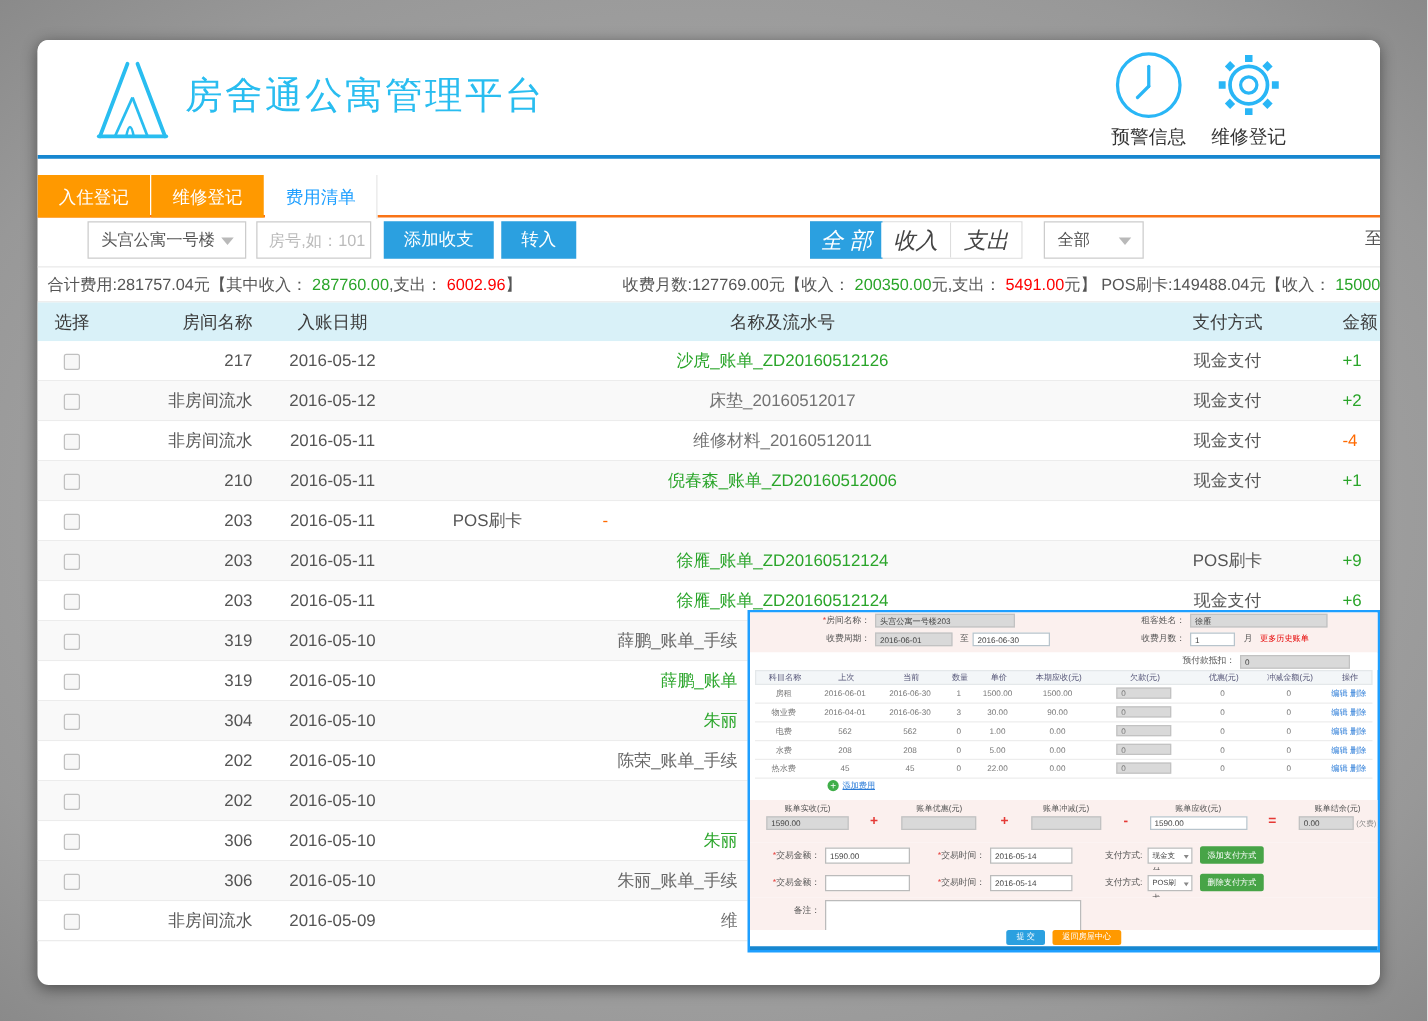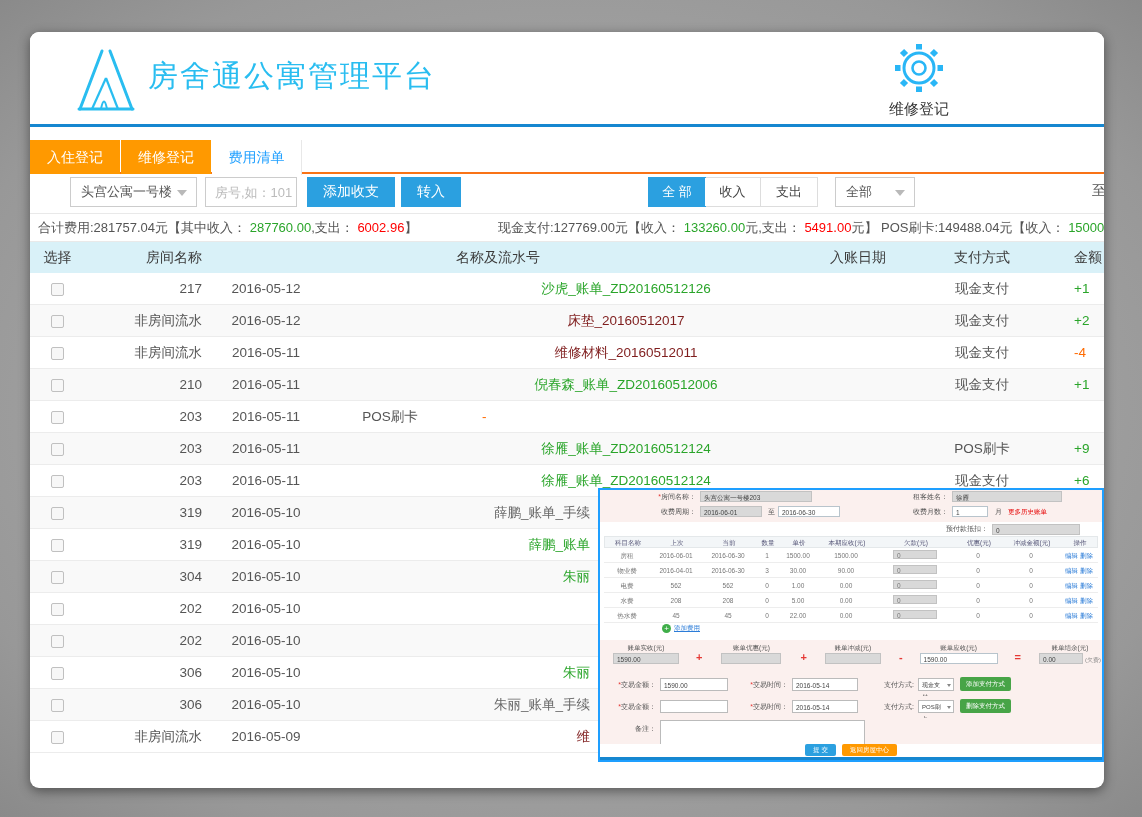--- a/index.html
+++ b/index.html
@@ -32,21 +32,21 @@
   .filter-bar { position:absolute; left:0; top:145px; width:100%; height:32px; }
   .select-box { position:absolute; height:30px; border:1px solid #ccc; background:#fff; font-size:13px; color:#555; line-height:28px; padding-left:10px; cursor:pointer; }
   .caret { position:absolute; right:9px; top:12px; width:0; height:0; border-left:5px solid transparent; border-right:5px solid transparent; border-top:6px solid #b9b9b9; }
   .building-select { left:40px; width:127px; }
   .room-input { position:absolute; left:175px; top:0; width:92px; height:30px; border:1px solid #ccc; font-size:13px; color:#555; padding-left:9px; font-family:"Liberation Sans",sans-serif; }
   .room-input::placeholder { color:#bbb; }
   .btn-blue { position:absolute; top:0; height:30px; background:#2ba0e0; color:#fff; border:none; font-size:14px; cursor:pointer; font-family:"Liberation Sans",sans-serif; }
   .add-btn { left:277px; width:88px; }
   .import-btn { left:371px; width:60px; }
   .seg-group { position:absolute; left:618px; top:0; display:flex; height:30px; border:1px solid #ddd; }
-  .seg { width:56px; text-align:center; line-height:28px; font-size:13px; color:#444; border-right:1px solid #ddd; cursor:pointer; background:#fff; }
+  .seg { width:56px; text-align:center; line-height:28px; font-size:18px; color:#444; border-right:1px solid #ddd; cursor:pointer; background:#fff;font-style:italic; }
   .seg:last-child { border-right:none; }
   .seg.active { background:#2ba0e0; color:#fff; line-height:30px; margin:-1px; width:58px; border:none; }
   .category-select { left:805px; width:80px; }
   .date-box { position:absolute; left:895px; top:0; width:161px; height:30px; border:1px solid #ccc; background:#fff; line-height:28px; font-size:14px; color:#444; padding-left:8px; cursor:pointer; }
   .cal-icon { display:inline-block; width:13px; height:13px; border:1.5px solid #2ba0e0; border-radius:2px; position:relative; top:2px; margin-right:6px; }
   .cal-icon::before { content:""; position:absolute; left:1px; right:1px; top:3px; height:1.5px; background:#2ba0e0; }
   .cal-icon::after { content:""; position:absolute; left:2px; top:6px; width:3px; height:3px; background:#2ba0e0; box-shadow:4px 0 0 #2ba0e0; }
   .to-label { position:absolute; left:1062px; top:5px; font-size:14px; color:#555; }
 
   
@@ -62,21 +62,21 @@
   .table-body { position:absolute; left:0; top:241px; width:1180px; }
   .trow { display:flex; height:32px; line-height:32px; border-bottom:1px solid #ececec; font-size:13.5px; color:#555; background:#fff; }
   .trow:nth-child(even) { background:#f9f9f9; }
   .tc { flex:none; text-align:center; overflow:hidden; white-space:nowrap; }
   .tc0 { width:55px; }  .tc1 { width:117px;text-align:right; } .tc2 { width:128px; }
   .tc3 { width:592px; } .tc4 { width:120px; }
   .tc5 { width:168px; text-align:left; padding-left:32px; }
   .tc3.covered { width:260px; text-align:right; }
   .cb { display:inline-block; width:13px; height:13px; border:1px solid #c0c0c0; border-radius:2px; background:#f7f7f7; vertical-align:middle; cursor:pointer; }
   .n-green { color:#2aa52a; cursor:pointer; }
-  .n-blue { color:#7f1d1d; cursor:pointer; }
+  .n-blue { color:#737373; cursor:pointer; }
   .n-gray { color:#666; cursor:pointer; }
   .a-green { color:#2aa52a; }
   .a-orange { color:#ff6a00; }
 
   
   .popup { position:absolute; left:568px; top:456px; width:506px; height:274px; background:#fff; border:2px solid #1e9fff; z-index:10; font-size:7px; color:#666; }
   .pp-fields { position:absolute; left:0; top:0; width:100%; height:32px; background:#fbf0ee; }
   .pp-row { position:relative; height:15px; }
   .pp-label { position:absolute; text-align:right; color:#555; font-size:7px; line-height:13px; }
   .red { color:#e53935; }
@@ -135,20 +135,30 @@
           </svg>
         </span>
         <div class="logo-text">
           <div class="logo-title">房舍通公寓管理平台</div>
         </div>
       </div>
       <div class="top-nav">
         <div class="nav-item">
           <span>
             <svg width="56" height="56" viewBox="0 0 56 56" fill="none">
+              <circle cx="28" cy="28" r="25" stroke="#29b6f6" stroke-width="2.6"></circle>
+              <path d="M28 13 L28 29" stroke="#29b6f6" stroke-width="2.6" stroke-linecap="round"></path>
+              <path d="M28 29 L19 38" stroke="#29b6f6" stroke-width="2.6" stroke-linecap="round"></path>
+            </svg>
+          </span>
+          <div class="nav-label">预警信息</div>
+        </div>
+        <div class="nav-item">
+          <span>
+            <svg width="56" height="56" viewBox="0 0 56 56" fill="none">
               <g stroke="#29b6f6">
                 <circle cx="28" cy="28" r="15" stroke-width="3"></circle>
                 <circle cx="28" cy="28" r="6.5" stroke-width="2.6"></circle>
                 <g stroke-width="6">
                   <path d="M28 9.5 L28 4"></path>
                     <path d="M28 52 L28 46.5"></path>
                   <path d="M9.5 28 L4 28"></path>
                     <path d="M52 28 L46.5 28"></path>
                   <path d="M15 15 L11 11"></path>
                     <path d="M45 45 L41 41"></path>
@@ -185,28 +195,28 @@
       </div>
       <div class="select-box category-select">
         <span>全部</span>
         <i class="caret"></i>
       </div>
       <span class="to-label">至</span>
     </div>
 
     <div class="summary-bar">
       <span class="sum-left" id="sum-left"><span class="c-plain">合计费用:281757.04元【其中收入： </span><span class="c-green">287760.00</span><span class="c-plain">,支出： </span><span class="c-red">6002.96</span><span class="c-plain">】</span></span>
-      <span class="sum-right" id="sum-right"><span class="c-plain">现金支付:127769.00元【收入： </span><span class="c-green">133260.00</span><span class="c-plain">元,支出： </span><span class="c-red">5491.00</span><span class="c-plain">元】 POS刷卡:149488.04元【收入： </span><span class="c-green">150000.00</span></span>
+      <span class="sum-right" id="sum-right"><span class="c-plain">收费月数:127769.00元【收入： </span><span class="c-green">200350.00</span><span class="c-plain">元,支出： </span><span class="c-red">5491.00</span><span class="c-plain">元】 POS刷卡:149488.04元【收入： </span><span class="c-green">150000.00</span></span>
     </div>
 
     <div class="table-header">
       <div class="tc tc0">选择</div>
       <div class="tc tc1">房间名称</div>
+      <div class="tc tc2">入账日期</div>
       <div class="tc tc3">名称及流水号</div>
-      <div class="tc tc2">入账日期</div>
       <div class="tc tc4">支付方式</div>
       <div class="tc tc5">金额</div>
     </div>
     <div class="table-body" id="table-body">
         <div class="trow">
           <div class="tc tc0"><span class="cb"></span></div>
           <div class="tc tc1">217</div>
           <div class="tc tc2">2016-05-12</div>
           <div class="tc tc3"><span class="n-green">沙虎_账单_ZD20160512126</span></div>
           <div class="tc tc4">现金支付</div>
@@ -280,20 +290,21 @@
           <div class="tc tc1">304</div>
           <div class="tc tc2">2016-05-10</div>
           <div class="tc tc3 covered"><span class="n-green">朱丽</span></div>
           <div class="tc tc4"></div>
           <div class="tc tc5"><span class="a-green"></span></div>
         </div>
         <div class="trow">
           <div class="tc tc0"><span class="cb"></span></div>
           <div class="tc tc1">202</div>
           <div class="tc tc2">2016-05-10</div>
+          <div class="tc tc3 covered"><span class="n-gray">陈荣_账单_手续</span></div>
           <div class="tc tc4"></div>
           <div class="tc tc5"><span class="a-green"></span></div>
         </div>
         <div class="trow">
           <div class="tc tc0"><span class="cb"></span></div>
           <div class="tc tc1">202</div>
           <div class="tc tc2">2016-05-10</div>
           <div class="tc tc4"></div>
           <div class="tc tc5"><span class="a-green"></span></div>
         </div>

